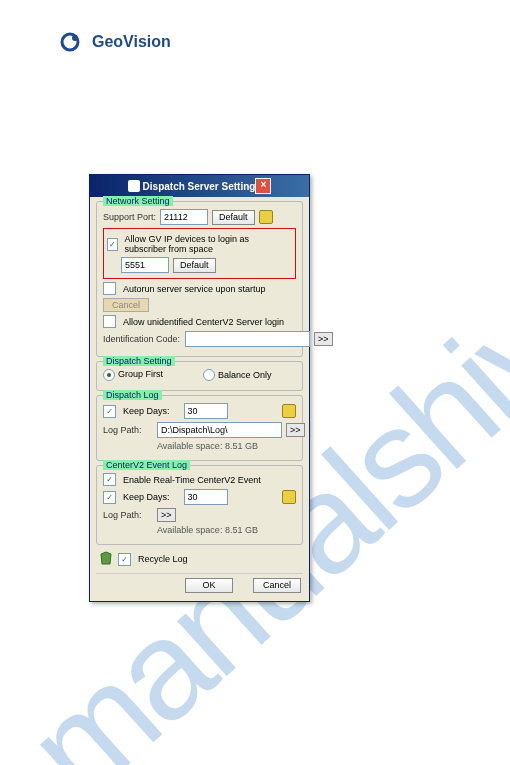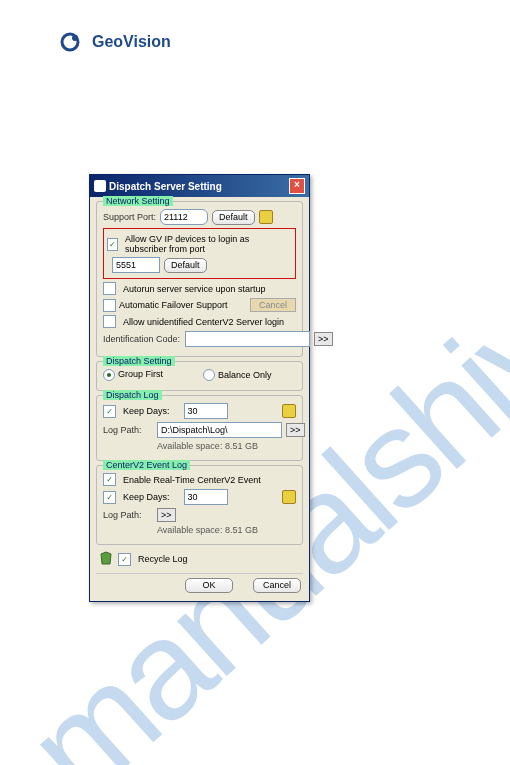--- a/index.html
+++ b/index.html
@@ -1,31 +1,31 @@
 <!DOCTYPE html>
 <html><head>
 <meta charset="utf-8">
 <style>
 body{margin:0;font-family:Tahoma,Arial,sans-serif;font-size:9px;background:#fff;width:510px;height:765px;position:relative;overflow:hidden}
 .logo{position:absolute;top:32px;left:60px;display:flex;align-items:center;gap:12px}
 .logo-icon{width:20px;height:20px}
 .logo-text{font-size:16px;font-weight:bold;color:#1e4a8c}
 .watermark{position:absolute;font-size:140px;font-weight:300;color:#8db6e0;opacity:0.5;transform:rotate(-42deg);transform-origin:center;white-space:nowrap;pointer-events:none;left:-80px;top:350px;letter-spacing:-5px}
 .dialog{position:absolute;top:174px;left:89px;width:219px;background:#ece9d8;border:1px solid #0a246a;box-shadow:2px 2px 4px rgba(0,0,0,0.3)}
-.titlebar{background:linear-gradient(to right,#0a246a,#3a6ea5);color:#fff;padding:3px 4px;display:flex;align-items:center;justify-content:space-between;font-size:10px;font-weight:bold}
+.titlebar{background:linear-gradient(to right,#0a246a,#3a6ea5);color:#fff;padding:3px 4px;display:flex;align-items:center;justify-content:center;font-size:10px;font-weight:bold}
 .titlebar-left{display:flex;align-items:center;gap:3px}
 .title-icon{width:12px;height:12px;background:#fff;border-radius:2px}
 .close-btn{width:14px;height:14px;background:#e05040;border:1px solid #fff;color:#fff;font-size:10px;line-height:11px;text-align:center;font-weight:bold;cursor:pointer}
 .content{padding:4px 6px}
 .fieldset{border:1px solid #bbb;border-radius:3px;padding:4px 6px 6px;margin-bottom:4px;position:relative}
 .legend{position:absolute;top:-6px;left:6px;background:#86efac;padding:0 3px;color:#0a246a;font-size:9px}
 .row{display:flex;align-items:center;margin:3px 0;gap:4px}
 .label{min-width:50px;color:#333}
 .input{border:1px solid #7f9db9;background:#fff;padding:1px 3px;font-size:9px;height:12px}
-.btn{border:1px solid #888;background:linear-gradient(#fff,#e8e8e8);padding:1px 6px;font-size:9px;cursor:pointer;border-radius:5px;height:15px;line-height:11px}
+.btn{border:1px solid #888;background:linear-gradient(#fff,#e8e8e8);padding:1px 6px;font-size:9px;cursor:pointer;border-radius:0;height:15px;line-height:11px}
 .small-btn{padding:0 3px;height:14px;font-size:9px;background:#e8e8e8;border:1px solid #888;cursor:pointer}
 .yellow-icon{width:12px;height:12px;background:#e8d040;border:1px solid #a08020;border-radius:2px;cursor:pointer}
 .highlight-box{border:1.5px solid #d01010;padding:2px 3px;margin:2px 0}
 .checkbox{width:11px;height:11px;border:1px solid #7f9db9;background:#fff;display:inline-flex;align-items:center;justify-content:center;font-size:8px;color:#2a6a2a;margin-right:3px}
 .radio{width:10px;height:10px;border:1px solid #7f9db9;background:#fff;border-radius:50%;display:inline-flex;align-items:center;justify-content:center;margin-right:3px}
 .radio.checked::after{content:"";width:4px;height:4px;background:#2a6a2a;border-radius:50%}
 .setting-btn{background:#e8d8b0;border:1px solid #aaa;padding:1px 8px;font-size:9px;cursor:pointer;color:#888}
 .bottom-btns{display:flex;justify-content:flex-end;gap:20px;padding:4px 2px}
 .bottom-btns .btn{width:48px;text-align:center}
 .recycle-icon{width:16px;height:16px;display:inline-block}
@@ -52,43 +52,39 @@
       <span>Dispatch Server Setting</span>
     </div>
     <div class="close-btn">×</div>
   </div>
   <div class="content">
 
     <div class="fieldset">
       <div class="legend">Network Setting</div>
       <div class="row">
         <span class="label">Support Port:</span>
-        <input class="input" style="width: 40px; border-radius: 6px;" value="21112">
+        <input class="input" style="width: 40px;" value="21112">
         <button class="btn">Default</button>
         <span class="yellow-icon"></span>
       </div>
       <div class="highlight-box">
         <div class="row">
           <span class="checkbox">✓</span>
-          <span>Allow GV IP devices to login as subscriber from port</span>
+          <span>Allow GV IP devices to login as subscriber from space</span>
         </div>
         <div class="row">
-          <input class="input" style="width: 40px; margin-left: 5px;" value="5551">
+          <input class="input" style="width: 40px; margin-left: 14px;" value="5551">
           <button class="btn">Default</button>
         </div>
       </div>
       <div class="row">
         <span class="checkbox"></span>
         <span>Autorun server service upon startup</span>
       </div>
       <div class="row" style="justify-content:space-between">
-        <span style="display:flex;align-items:center">
-          <span class="checkbox"></span>
-          <span>Automatic Failover Support</span>
-        </span>
         <button class="setting-btn">Cancel</button>
       </div>
       <div class="row">
         <span class="checkbox"></span>
         <span>Allow unidentified CenterV2 Server login</span>
       </div>
       <div class="row">
         <span class="label" style="min-width:78px">Identification Code:</span>
         <input class="input" style="flex: 1 1 0%;" value="">
         <button class="small-btn">&gt;&gt;</button>

